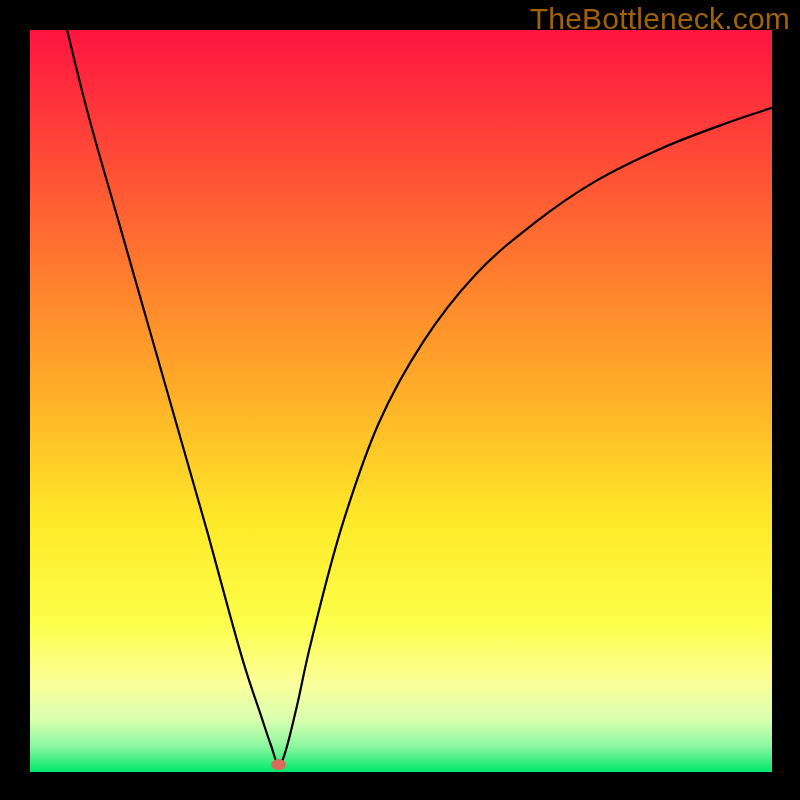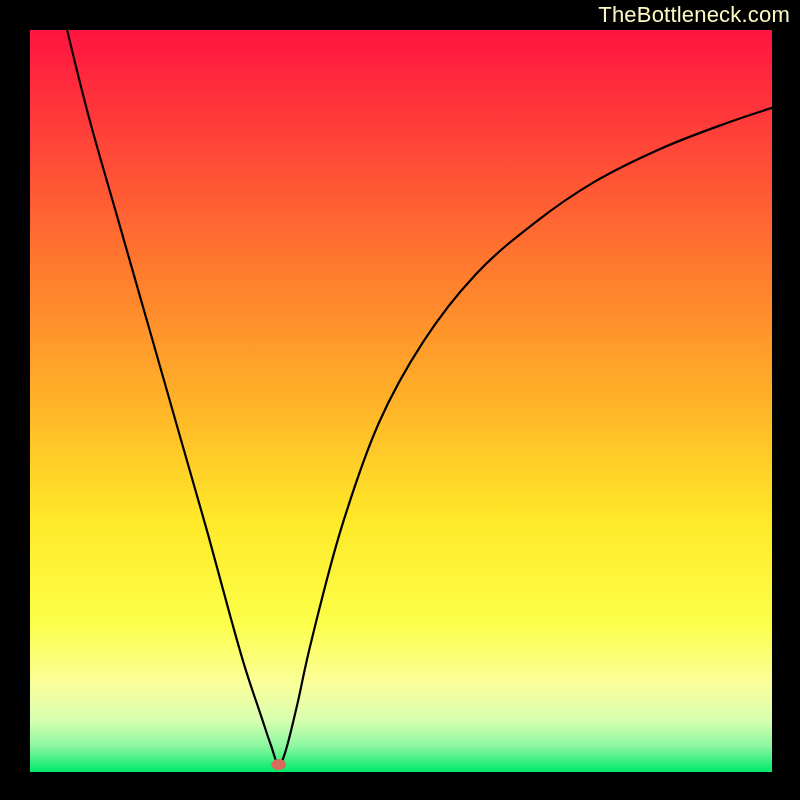--- a/index.html
+++ b/index.html
@@ -14,22 +14,22 @@
   .frame {
     position: relative;
     width: 800px;
     height: 800px;
     background: #000;
   }
   .watermark {
     position: absolute;
     top: 2px;
     right: 10px;
-    color: #fef9c3;
-    font-size: 22px;
+    color: #a16207;
+    font-size: 30px;
     font-weight: 500;
     letter-spacing: 0.2px;
     z-index: 5;
   }
   .plot {
     position: absolute;
     left: 30px;
     top: 30px;
     width: 742px;
     height: 742px;

